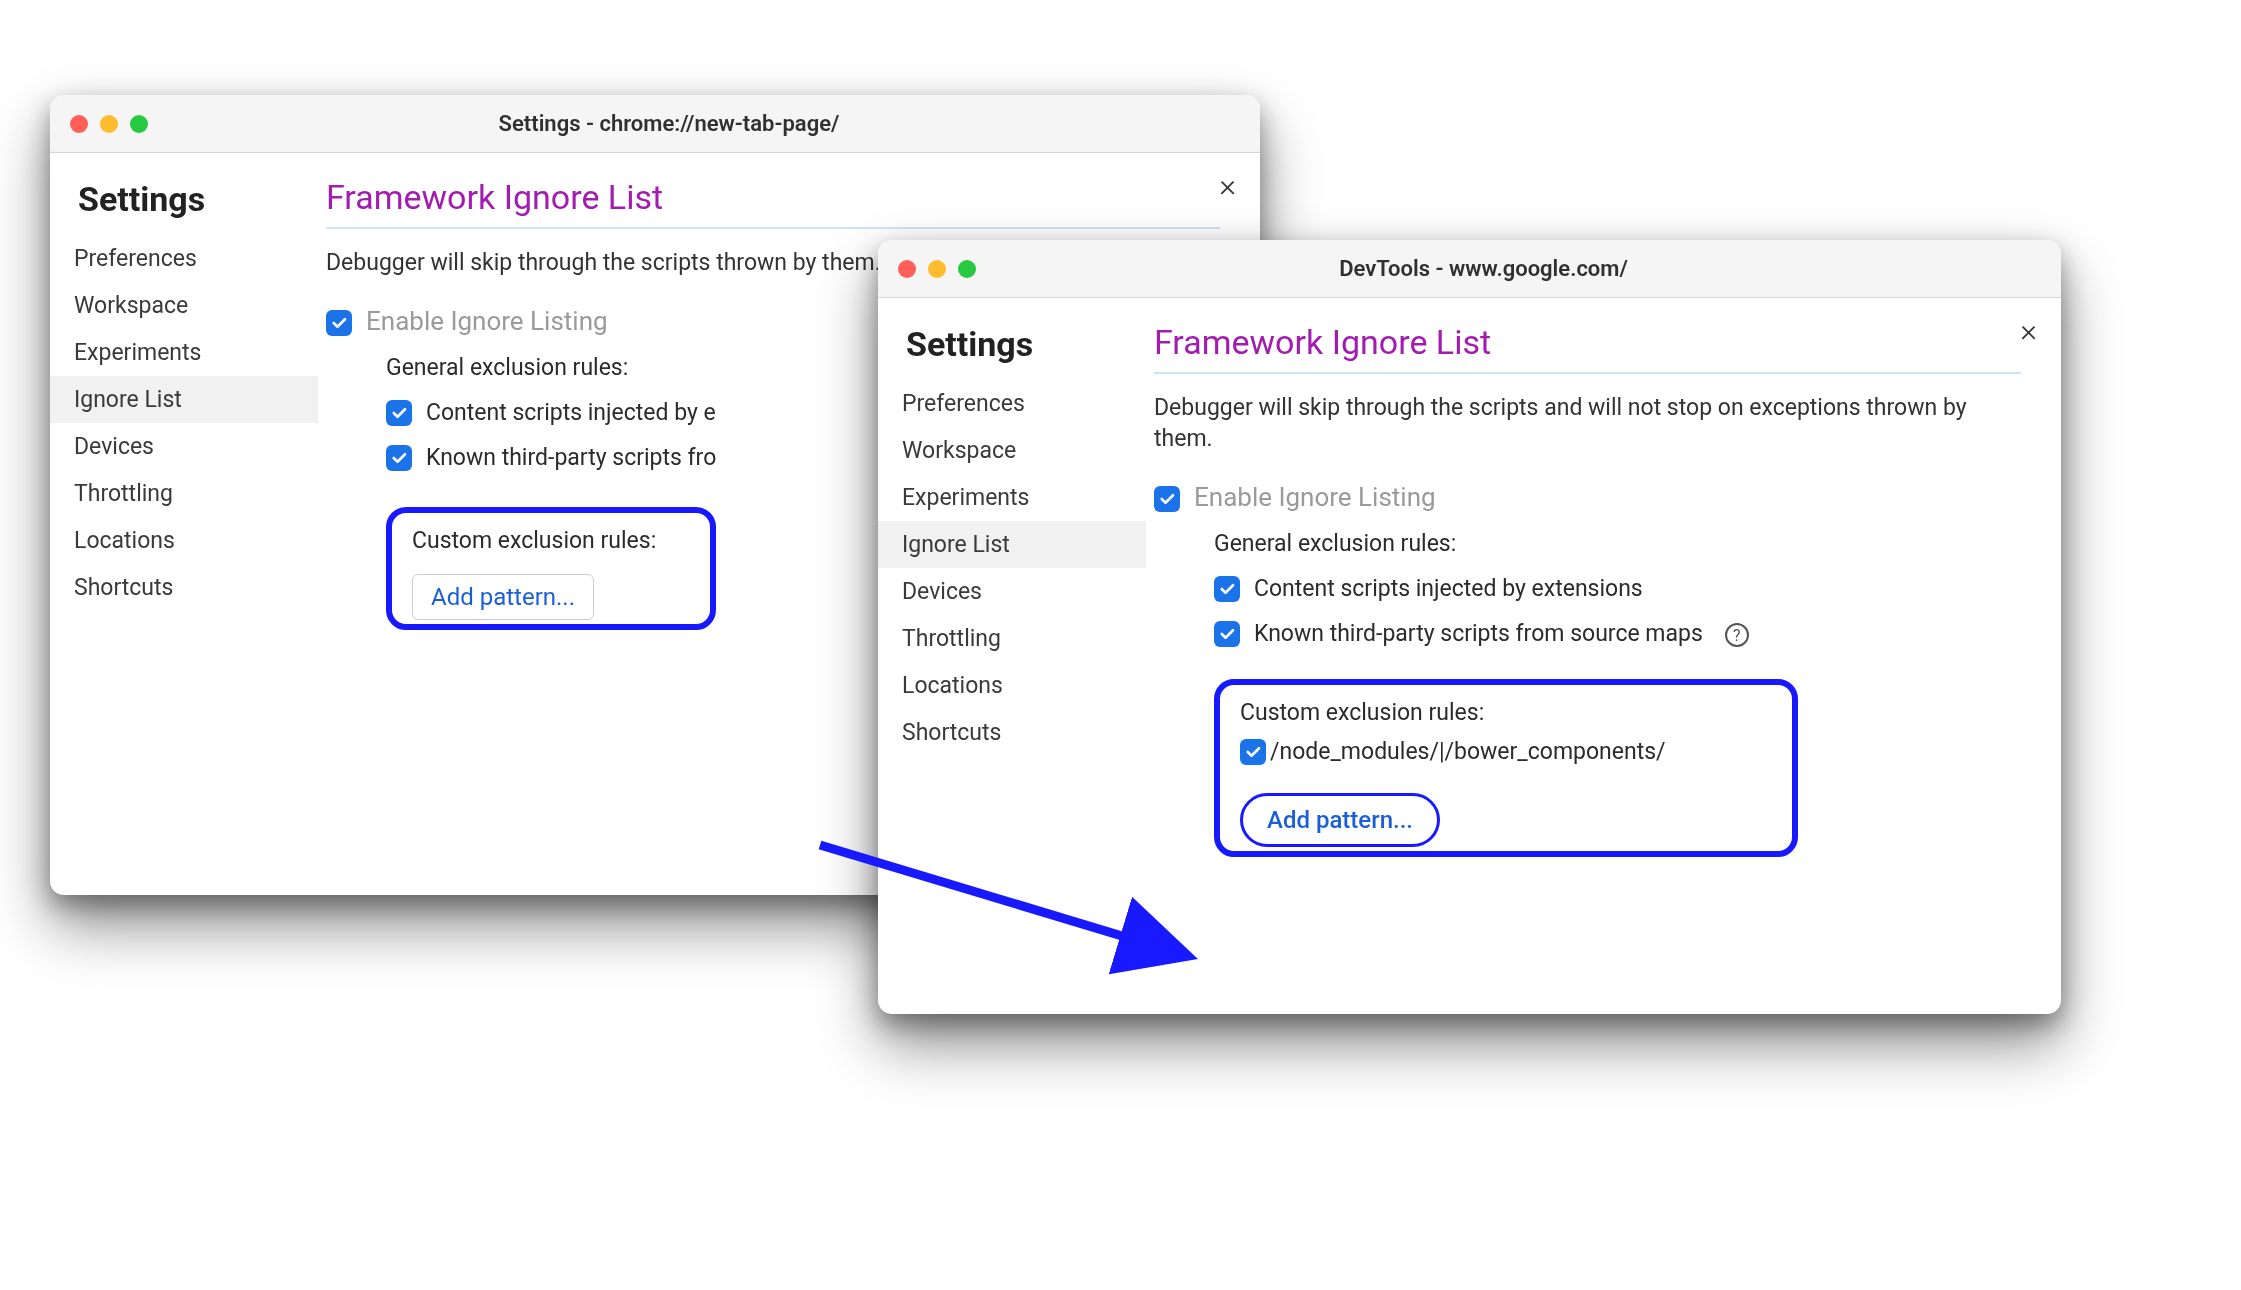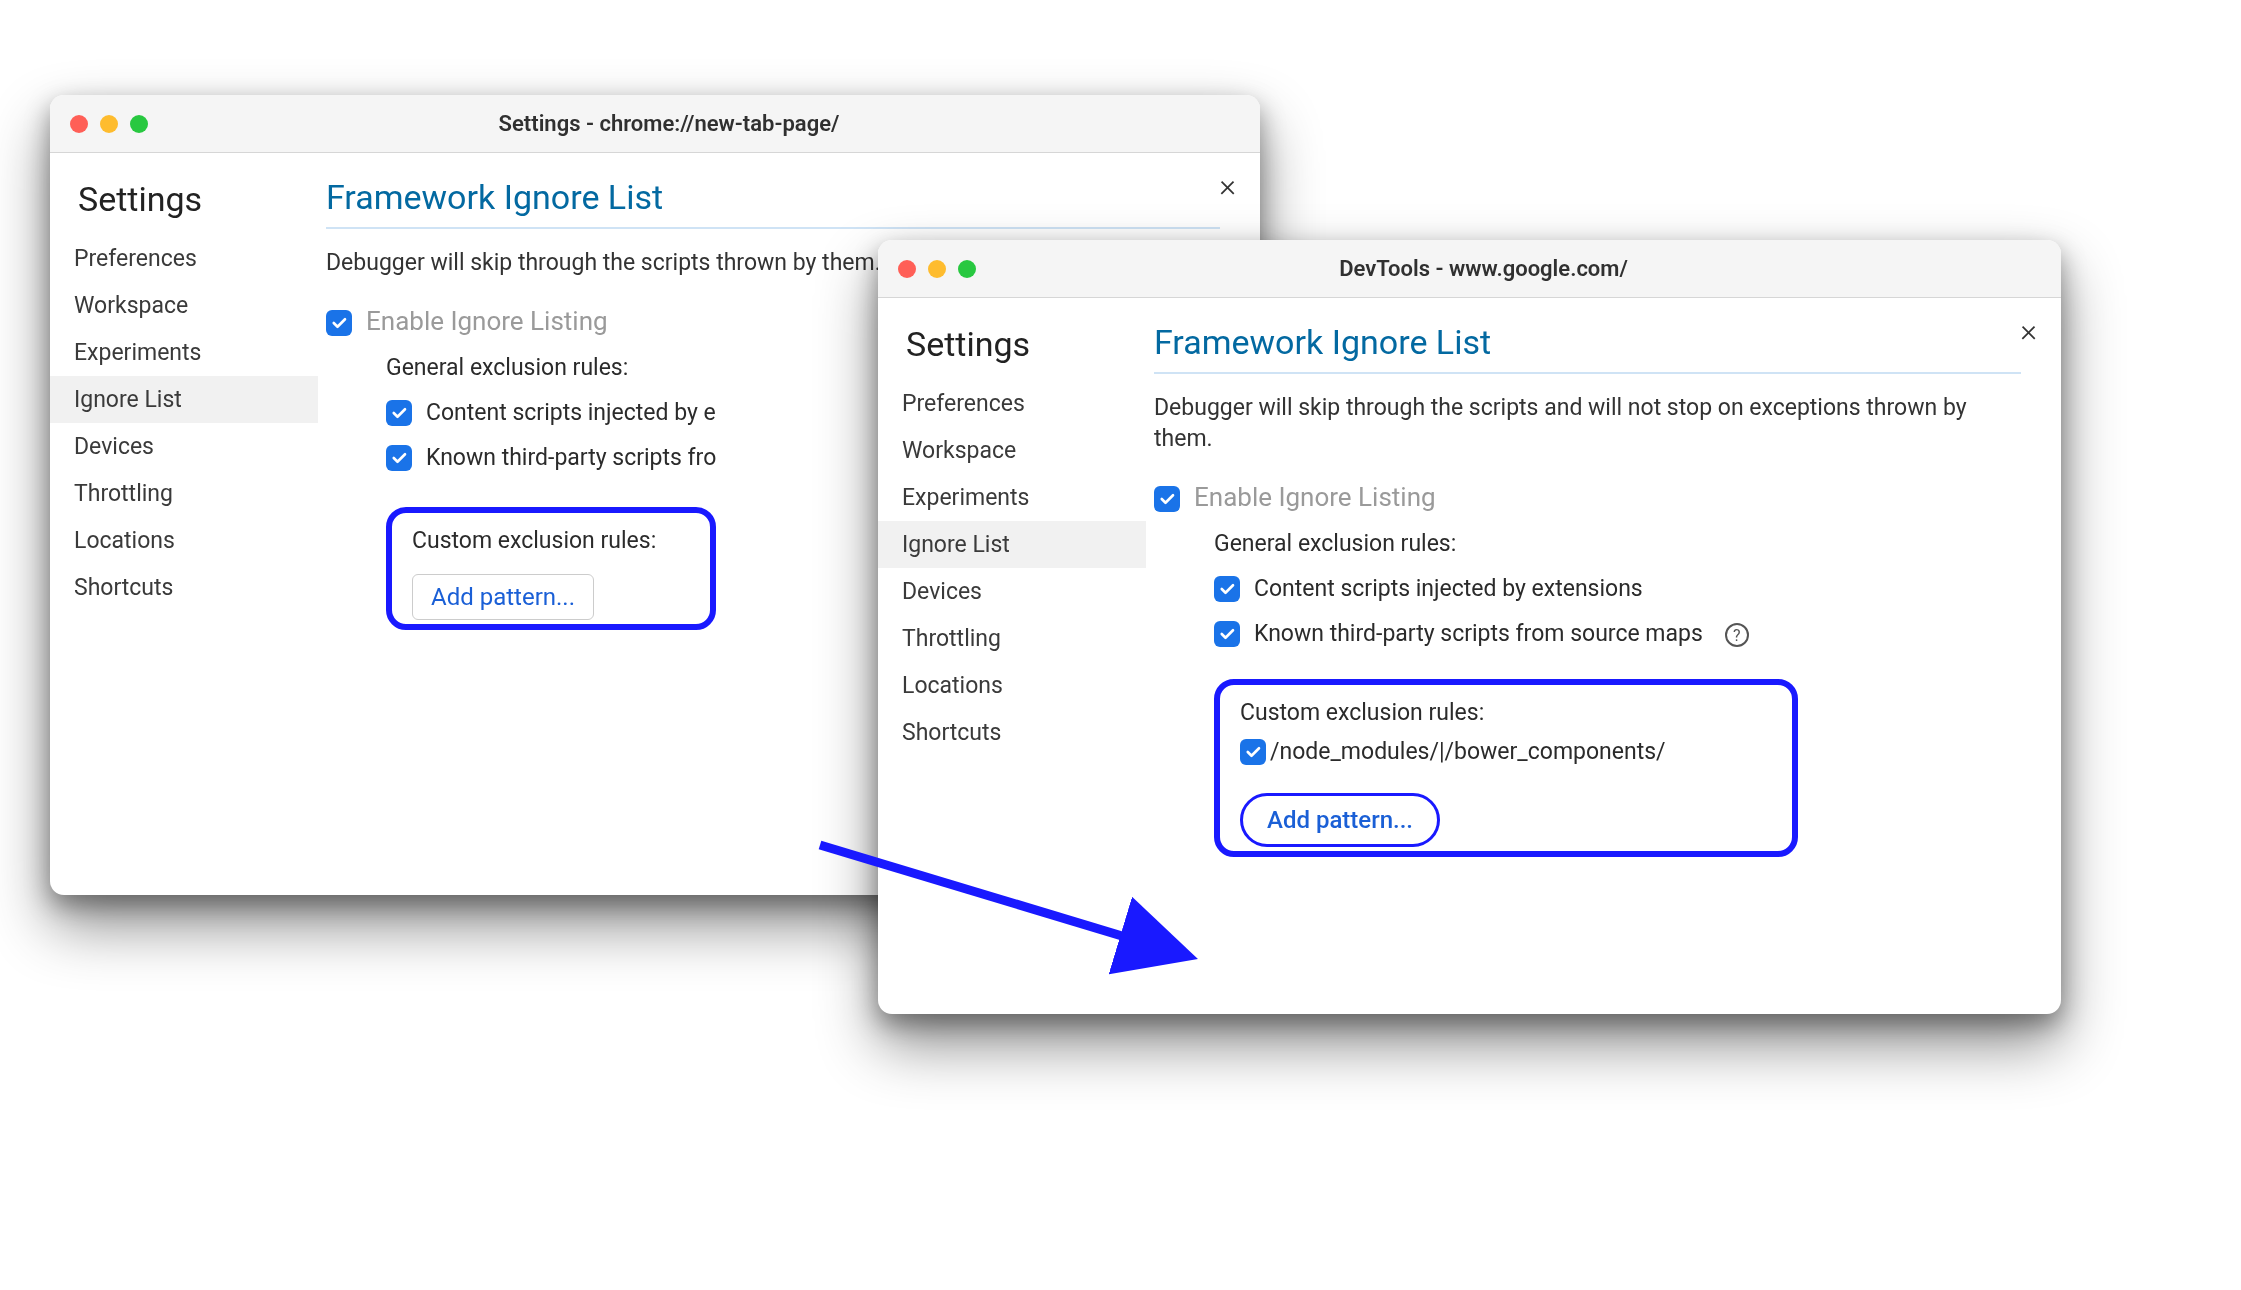--- a/index.html
+++ b/index.html
@@ -81,41 +81,41 @@
     color: #333;
     cursor: pointer;
     font-weight: 300;
   }
   .sidebar {
     width: 268px;
     padding: 20px 0 0 0;
   }
   .sidebar-title {
     font-size: 34px;
-    font-weight: 400;
+    font-weight: 700;
     color: #222;
     padding: 6px 0 16px 28px;
   }
   .side-item {
     padding: 10px 24px;
     font-size: 23px;
     color: #3a3a3a;
     cursor: pointer;
   }
   .side-item.active {
     background: #f1f1f1;
   }
   .main {
     flex: 1;
     padding: 24px 40px 20px 8px;
   }
   .main-title {
     font-size: 34px;
     font-weight: 400;
-    color: #0369a1;
+    color: #a21caf;
     padding-bottom: 10px;
     border-bottom: 2px solid #cfe3f5;
     margin-bottom: 18px;
   }
   .description {
     font-size: 23px;
     color: #333;
     line-height: 1.35;
     margin-bottom: 28px;
   }

